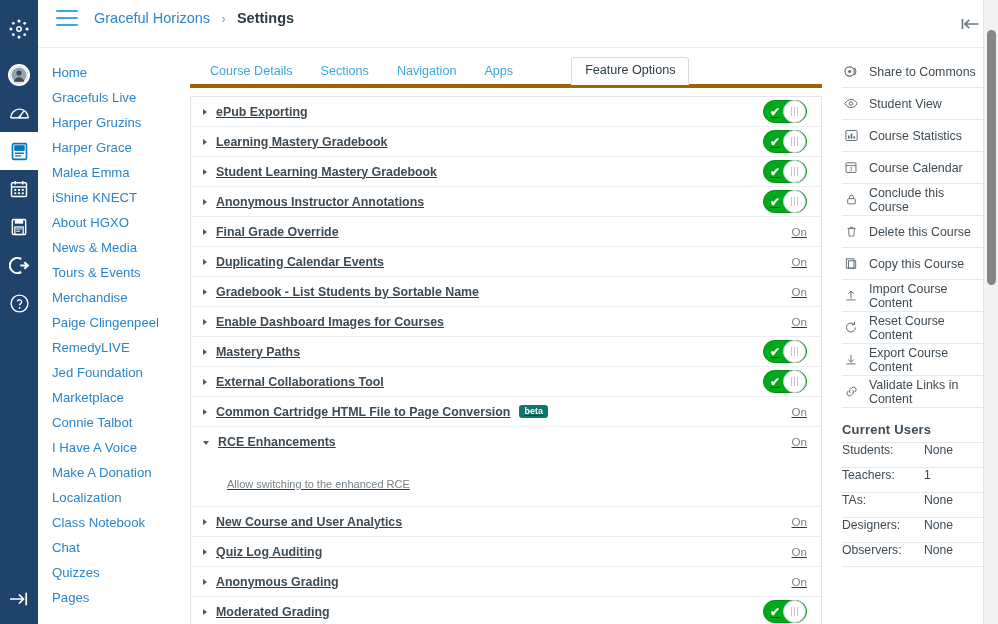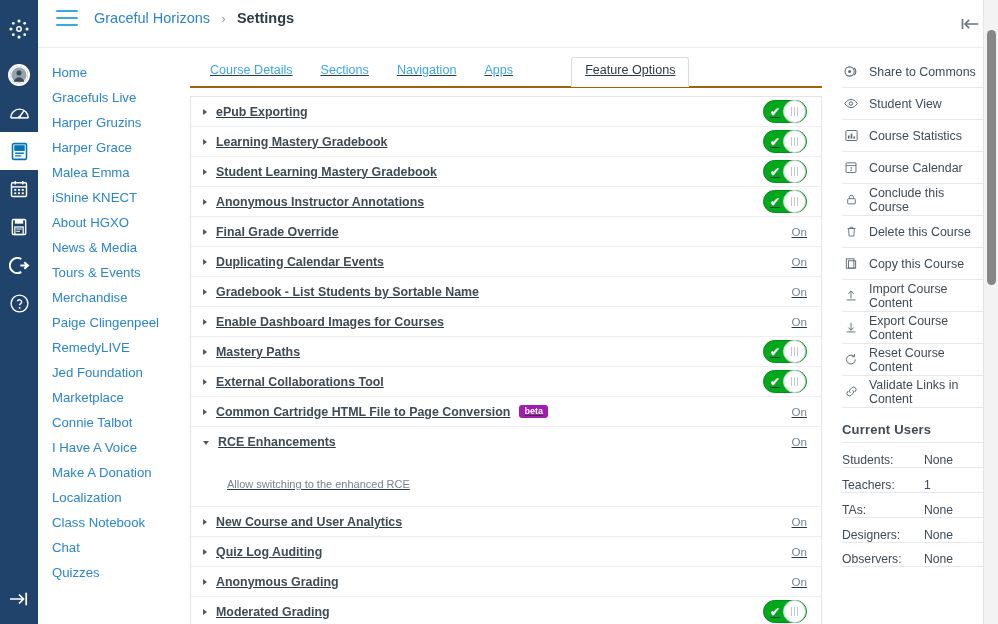--- a/index.html
+++ b/index.html
@@ -89,26 +89,25 @@
     white-space: nowrap;
   }
 
   
   .content {
     flex: 1 1 auto;
     padding: 0 10px 0 6px;
     min-width: 0;
   }
   .tabs {
-    display: flex; 
+    display: flex; align-items: flex-end;
     height: 32px;
-    border-bottom: 2px solid #a16207;
+    border-bottom: 4px solid #a16207;
     margin-top: 8px;
     padding-left: 6px;
-    text-decoration: underline;
   }
   .tab {
     font-size: 12.6px;
     color: #3BA7E3;
     padding: 6px 13px 7px 13px;
     cursor: pointer;
     line-height: 1;
     background: transparent;
     border: 1px solid transparent;
     border-bottom: none;
@@ -156,21 +155,21 @@
     margin-top: 2px;
   }
   .feature-name {
     font-size: 12.4px;
     font-weight: bold;
     color: #3E4B55;
     white-space: nowrap;
   }
   .beta {
     display: inline-block;
-    background: #a21caf;
+    background: #0f766e;
     color: #ffffff;
     font-size: 9px;
     font-weight: bold;
     border-radius: 3px;
     padding: 2px 5px 2px 5px;
     margin-left: 9px;
     vertical-align: middle;
     line-height: 1;
   }
   .spacer { flex: 1 1 auto; }
@@ -237,21 +236,21 @@
     color: #5B6870;
   }
   .users-title {
     font-size: 13px;
     font-weight: bold;
     color: #3E4B55;
     margin: 14px 0 5px 0;
     letter-spacing: .2px;
   }
   .user-row {
-    display: flex; align-items: flex-end;
+    display: flex; align-items: flex-start;
     height: 25px;
     border-top: 1px solid #E6E8EA;
     font-size: 12.2px;
     color: #3E4B55;
   }
   .user-row:last-child { border-bottom: 1px solid #E6E8EA; }
   .user-label { width: 82px; flex: 0 0 82px; }
   .user-value { color: #3E4B55; }
 
   
@@ -423,20 +422,21 @@
           <a href="#">RemedyLIVE</a>
           <a href="#">Jed Foundation</a>
           <a href="#">Marketplace</a>
           <a href="#">Connie Talbot</a>
           <a href="#">I Have A Voice</a>
           <a href="#">Make A Donation</a>
           <a href="#">Localization</a>
           <a href="#">Class Notebook</a>
           <a href="#">Chat</a>
           <a href="#">Quizzes</a>
+          <a href="#">Pages</a>
         </nav>
 
       <section class="content">
         <div class="tabs">
             <div class="tab">Course Details</div>
             <div class="tab">Sections</div>
             <div class="tab">Navigation</div>
             <div class="tab">Apps</div>
             <div class="tab active">Feature Options</div>
           </div>
@@ -666,34 +666,34 @@
                 <svg width="14" height="15" viewBox="0 0 24 24">
                   <path d="M12 17V4.5M7.4 9 12 4.3 16.6 9" fill="none" stroke="#5B6870" stroke-width="1.6"></path>
                   <path d="M4.3 19.6h15.4" stroke="#5B6870" stroke-width="1.6"></path>
                 </svg>
               </span>
               <span>Import Course Content</span>
             </div>
             <div class="side-item">
               <span class="sicon">
                 <svg width="14" height="15" viewBox="0 0 24 24">
+                  <path d="M19.4 12a7.6 7.6 0 1 1-2.6-5.7" fill="none" stroke="#5B6870" stroke-width="1.7"></path>
+                  <path d="M18 2.6v4.6h-4.4" fill="none" stroke="#5B6870" stroke-width="1.7"></path>
+                </svg>
+              </span>
+              <span>Reset Course Content</span>
+            </div>
+            <div class="side-item">
+              <span class="sicon">
+                <svg width="14" height="15" viewBox="0 0 24 24">
                   <path d="M12 4v12.5M7.4 12 12 16.7 16.6 12" fill="none" stroke="#5B6870" stroke-width="1.6"></path>
                   <path d="M4.3 19.6h15.4" stroke="#5B6870" stroke-width="1.6"></path>
                 </svg>
               </span>
               <span>Export Course Content</span>
-            </div>
-            <div class="side-item">
-              <span class="sicon">
-                <svg width="14" height="15" viewBox="0 0 24 24">
-                  <path d="M19.4 12a7.6 7.6 0 1 1-2.6-5.7" fill="none" stroke="#5B6870" stroke-width="1.7"></path>
-                  <path d="M18 2.6v4.6h-4.4" fill="none" stroke="#5B6870" stroke-width="1.7"></path>
-                </svg>
-              </span>
-              <span>Reset Course Content</span>
             </div>
             <div class="side-item">
               <span class="sicon">
                 <svg width="15" height="15" viewBox="0 0 24 24">
                   <path d="M10 14.2a4 4 0 0 1 0-5.6l2.9-2.9a4 4 0 0 1 5.6 5.6l-1.5 1.5" fill="none" stroke="#5B6870" stroke-width="1.6"></path>
                   <path d="M14 9.8a4 4 0 0 1 0 5.6l-2.9 2.9a4 4 0 0 1-5.6-5.6l1.5-1.5" fill="none" stroke="#5B6870" stroke-width="1.6"></path>
                 </svg>
               </span>
               <span>Validate Links in Content</span>
             </div>

